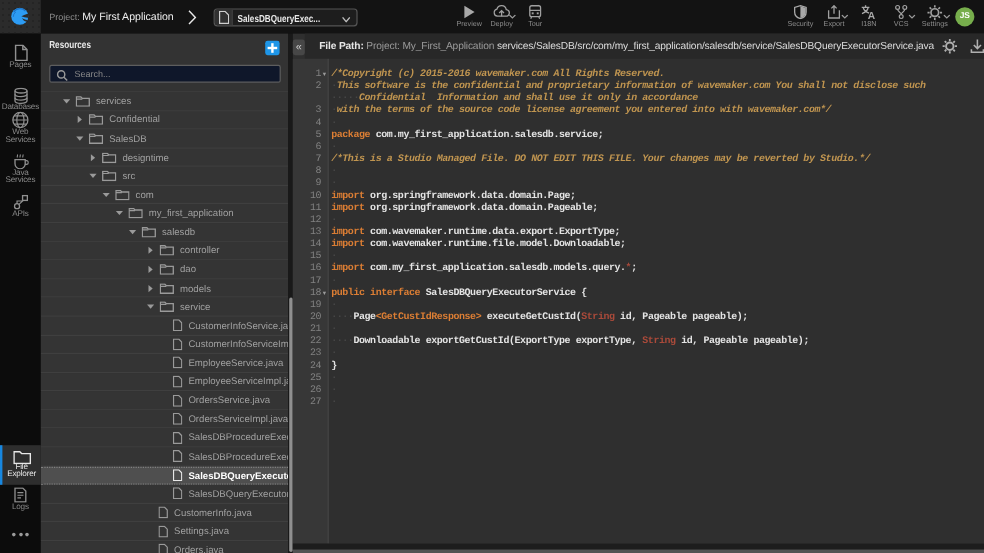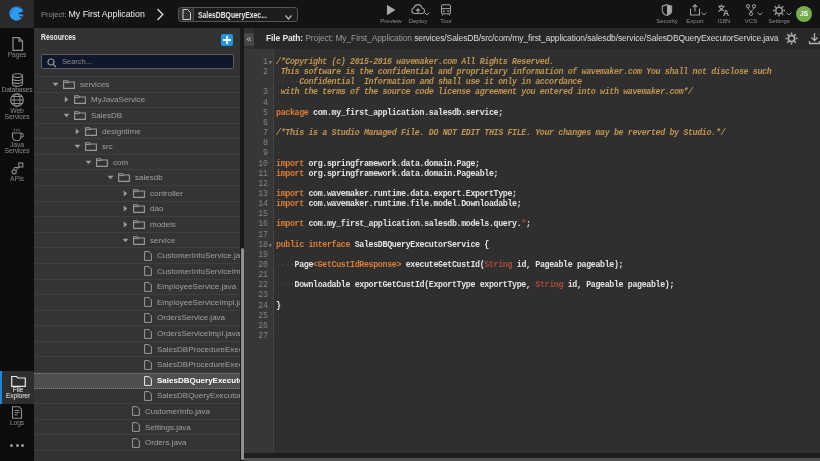--- a/index.html
+++ b/index.html
@@ -270,21 +270,21 @@
           <span>services</span>
         </div>
         <div class="trow" style="padding-left:29px">
           <svg class="arr" width="7" height="7" viewBox="0 0 8 8">
             <path d="M2 0.6 L6 4 L2 7.4 Z" fill="#9a9a9a"></path>
           </svg>
           <svg class="fic" width="12" height="9" viewBox="0 0 12 9">
             <path d="M0.6 0.8 H4.4 L5.6 2 H11.4 V8.4 H0.6 Z" fill="none" stroke="#9a9a9a" stroke-width="1.1"></path>
             <path d="M0.6 2.6 H5.6" stroke="#9a9a9a" stroke-width="1"></path>
           </svg>
-          <span>MyJavaService</span>
+          <span>Confidential</span>
         </div>
         <div class="trow" style="padding-left:29px">
           <svg class="arr" width="7" height="7" viewBox="0 0 8 8">
             <path d="M0.6 2 L4 6 L7.4 2 Z" fill="#9a9a9a"></path>
           </svg>
           <svg class="fic" width="12" height="9" viewBox="0 0 12 9">
             <path d="M0.6 0.8 H4.4 L5.6 2 H11.4 V8.4 H0.6 Z" fill="none" stroke="#9a9a9a" stroke-width="1.1"></path>
             <path d="M0.6 2.6 H5.6" stroke="#9a9a9a" stroke-width="1"></path>
           </svg>
           <span>SalesDB</span>
@@ -311,20 +311,30 @@
         </div>
         <div class="trow" style="padding-left:51px">
           <svg class="arr" width="7" height="7" viewBox="0 0 8 8">
             <path d="M0.6 2 L4 6 L7.4 2 Z" fill="#9a9a9a"></path>
           </svg>
           <svg class="fic" width="12" height="9" viewBox="0 0 12 9">
             <path d="M0.6 0.8 H4.4 L5.6 2 H11.4 V8.4 H0.6 Z" fill="none" stroke="#9a9a9a" stroke-width="1.1"></path>
             <path d="M0.6 2.6 H5.6" stroke="#9a9a9a" stroke-width="1"></path>
           </svg>
           <span>com</span>
+        </div>
+        <div class="trow" style="padding-left:62px">
+          <svg class="arr" width="7" height="7" viewBox="0 0 8 8">
+            <path d="M0.6 2 L4 6 L7.4 2 Z" fill="#9a9a9a"></path>
+          </svg>
+          <svg class="fic" width="12" height="9" viewBox="0 0 12 9">
+            <path d="M0.6 0.8 H4.4 L5.6 2 H11.4 V8.4 H0.6 Z" fill="none" stroke="#9a9a9a" stroke-width="1.1"></path>
+            <path d="M0.6 2.6 H5.6" stroke="#9a9a9a" stroke-width="1"></path>
+          </svg>
+          <span>my_first_application</span>
         </div>
         <div class="trow" style="padding-left:73px">
           <svg class="arr" width="7" height="7" viewBox="0 0 8 8">
             <path d="M0.6 2 L4 6 L7.4 2 Z" fill="#9a9a9a"></path>
           </svg>
           <svg class="fic" width="12" height="9" viewBox="0 0 12 9">
             <path d="M0.6 0.8 H4.4 L5.6 2 H11.4 V8.4 H0.6 Z" fill="none" stroke="#9a9a9a" stroke-width="1.1"></path>
             <path d="M0.6 2.6 H5.6" stroke="#9a9a9a" stroke-width="1"></path>
           </svg>
           <span>salesdb</span>

